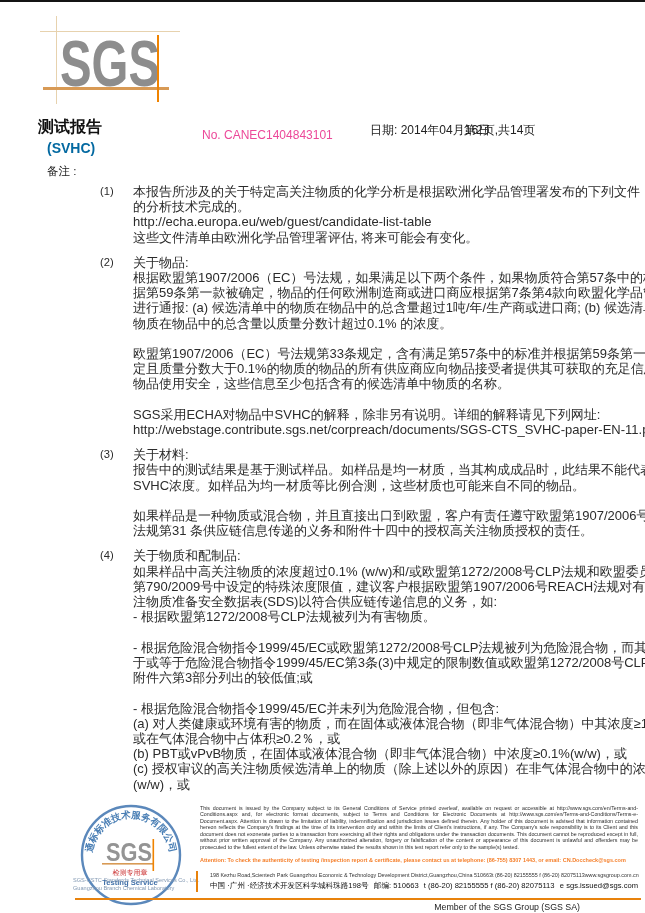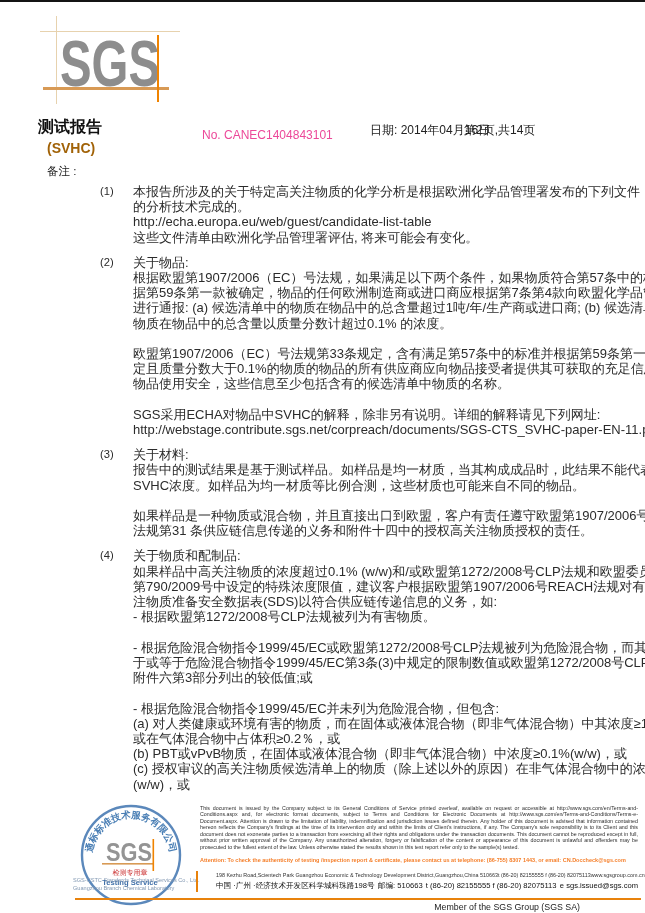--- a/index.html
+++ b/index.html
@@ -12,42 +12,42 @@
 
   
   .regmark-h { position:absolute; left:40px; top:29px; width:140px; height:1px; background:#e7d2ae; }
   .regmark-v { position:absolute; left:56px; top:14px; width:1px; height:88px; background:#e7d2ae; }
   .logo-svg  { position:absolute; left:52px; top:26px; }
   .logo-underline { position:absolute; left:43px; top:85px; width:126px; height:3px; background:#d89a55; }
   .logo-vline     { position:absolute; left:157px; top:33px; width:2px; height:67px; background:#f08300; }
 
   
   .doc-title    { position:absolute; left:38px;  top:115px; font-size:16px; font-weight:bold; color:#111; }
-  .doc-subtitle { position:absolute; left:47px;  top:138px; font-size:14px; font-weight:bold; color:#a16207; }
+  .doc-subtitle { position:absolute; left:47px;  top:138px; font-size:14px; font-weight:bold; color:#0369a1; }
   .report-no    { position:absolute; left:202px; top:120px; font-size:12px; color:#ec4899;margin-top:6px; }
   .report-date  { position:absolute; left:370px; top:120px; font-size:12px; color:#222; }
   .report-pages { position:absolute; left:464px; top:120px; font-size:12px; color:#222; }
   .notes-label  { position:absolute; left:47px;  top:162px; font-size:11.5px; font-weight:normal; color:#222; }
 
   
   .notes { position:absolute; left:100px; top:182px; width:528px; }
   .note  { display:flex; margin-bottom:10px; }
   .note-num  { flex:none; width:21px; font-size:11.2px; line-height:15.2px; color:#2b2b2b; }
   .note-text { flex:1; font-size:13px; line-height:15.2px; color:#2b2b2b; white-space:pre;margin-left:12px; }
 
   
   .stamp-svg { position:absolute; left:76px; top:799px; }
   .company-lines { position:absolute; left:73px; top:874px; width:140px;
                    font-size:5.6px; line-height:8.2px; color:#8298b2; }
   .legal { position:absolute; left:200px; top:803px; width:438px;
            font-size:5.3px; line-height:6.45px; text-align:justify; color:#2e2e2e; }
   .attention { position:absolute; left:200px; top:855px; width:438px;
                font-size:5.5px; line-height:6.6px; font-weight:bold; color:#f57f2a; }
   .addr { position:absolute; left:196px; top:869px; width:442px;
-          border-left:2px solid #e8820c; padding-left:18px; box-sizing:border-box; }
+          border-left:2px solid #e8820c; padding-left:12px; box-sizing:border-box; }
   .addr-row-en { display:flex; justify-content:space-between; align-items:baseline;
                  font-size:5.4px; color:#333; line-height:9px; white-space:nowrap; }
   .addr-row-cn { display:flex; justify-content:space-between; align-items:baseline;
                  font-size:7.6px; color:#111; line-height:11.5px; white-space:nowrap; }
   .footer-rule { position:absolute; left:75px; top:896px; width:566px; height:2px; background:#e8820c; }
   .member { position:absolute; left:0; top:900px; width:580px; text-align:right;
             font-size:8.8px; color:#222; }
 </style>
 </head>
 <body>

